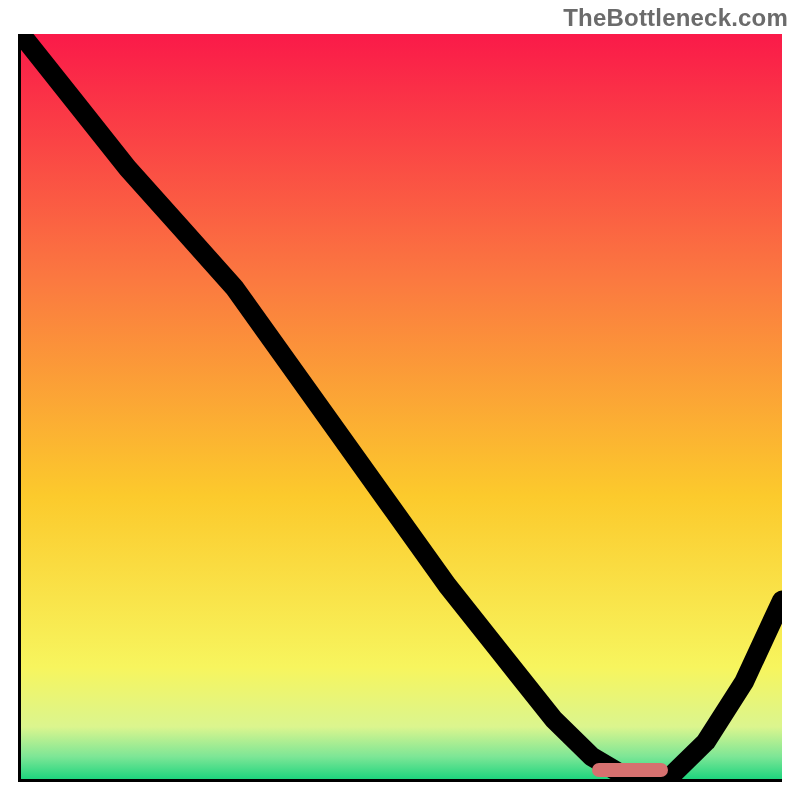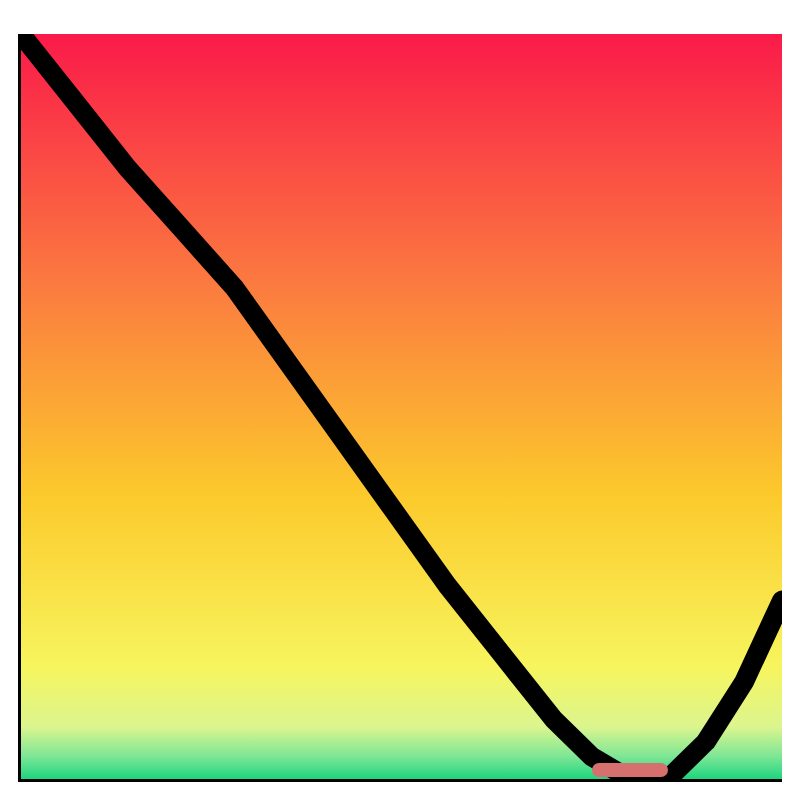--- a/index.html
+++ b/index.html
@@ -55,20 +55,21 @@
     height: 14px;
     border-radius: 8px;
     background: #d6706f;
     bottom: 2px;
   }
 </style>
 </head>
 <body>
 <div class="frame">
 
+  <div class="watermark">TheBottleneck.com</div>
 
   <div class="plot-area">
     <svg class="chart-svg" viewBox="0 0 100 100" preserveAspectRatio="none">
       <defs>
         <linearGradient id="g" x1="0" y1="0" x2="0" y2="1">
           <stop id="g0" offset="0%" stop-color="#fa1a49"></stop>
           <stop id="g1" offset="33%" stop-color="#fb7940"></stop>
           <stop id="g2" offset="62%" stop-color="#fcca2c"></stop>
           <stop id="g3" offset="85%" stop-color="#f7f55e"></stop>
           <stop id="g4" offset="93%" stop-color="#dbf58e"></stop>

